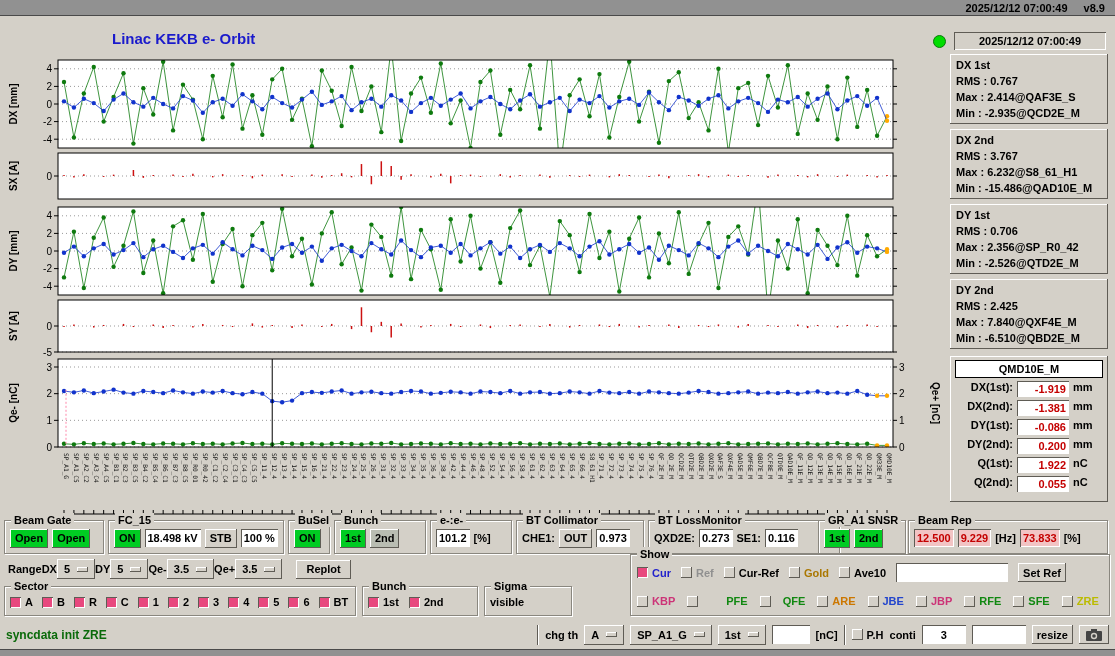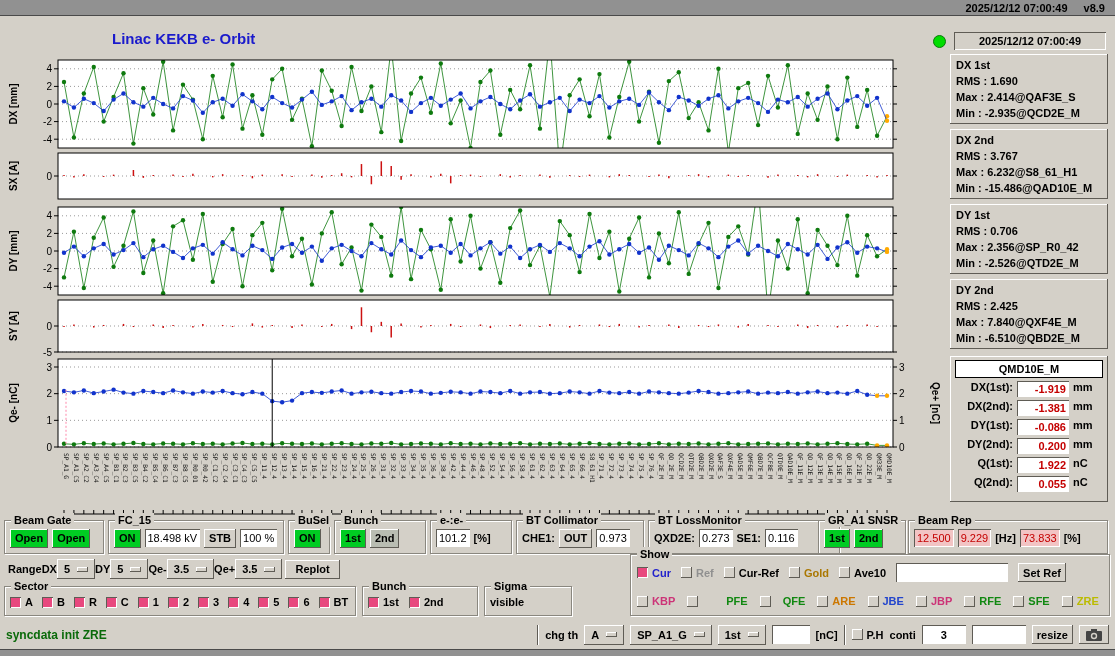--- a/index.html
+++ b/index.html
@@ -9,21 +9,21 @@
 .botbar{position:absolute;left:0;bottom:0;width:100%;height:7px;background:#919191;border-top:1px solid #4a4a4a}
 .title{position:absolute;left:112px;top:30px;font-size:15px;font-weight:bold;color:#1a1acc}
 .led{position:absolute;left:933px;top:35px;width:13px;height:13px;border-radius:50%;background:#00dd00;border:1px solid #0a7a0a}
 .tsbox{position:absolute;left:954px;top:32px;width:152px;height:18px;background:#d4d0c8;box-shadow:inset 1px 1px 0 #5f5c55,inset -1px -1px 0 #fff;display:flex;align-items:center;justify-content:center;font-weight:bold}
 #plots{position:absolute;left:4px;top:50px}
 .raised{box-shadow:inset -1px -1px 0 #5f5c55,inset 1px 1px 0 #ffffff;background:#d4d0c8}
 .sunkw{box-shadow:inset 1px 1px 0 #5f5c55,inset -1px -1px 0 #ffffff;background:#ffffff}
 .btn{display:inline-flex;align-items:center;justify-content:center;height:19px;padding:0 5px;font-weight:bold;cursor:pointer;white-space:nowrap}
 .green{background:#00cc22}
 .gray2{background:#b9bdb2}
-.val{display:inline-flex;align-items:center;justify-content:flex-end;height:18px;padding:0 3px;font-weight:normal;white-space:nowrap}
+.val{display:inline-flex;align-items:center;justify-content:flex-end;height:18px;padding:0 3px;font-weight:bold;white-space:nowrap}
 .pink{background:#f2c4c4;color:#c40000}
 .grp{position:absolute;border:1px solid #8a877f;box-shadow:inset 1px 1px 0 #fff,1px 1px 0 #fff}
 .grp>.cap{position:absolute;top:-8px;left:6px;background:#d4d0c8;padding:0 3px;font-weight:bold;line-height:14px;white-space:nowrap}
 .grp .row{display:flex;align-items:center;gap:4px;padding:2px 5px 0 5px;height:100%}
 .lbl{font-weight:bold;white-space:nowrap}
 .dd{display:inline-flex;align-items:center;gap:7px;height:20px;padding:0 7px;font-weight:bold;cursor:pointer}
 .ind{width:11px;height:5px;box-shadow:inset -1px -1px 0 #5f5c55,inset 1px 1px 0 #fff;background:#d4d0c8}
 .cb{display:inline-flex;align-items:center;gap:4px;cursor:pointer}
 .cb .box{width:11px;height:11px;background:#d4d0c8;box-shadow:inset -1px -1px 0 #5f5c55,inset 1px 1px 0 #fff}
 .cb .box.on{background:#e8487e;box-shadow:inset 1px 1px 0 #5f5c55,inset -1px -1px 0 #fff}
@@ -1022,21 +1022,21 @@
       <line x1="853.2530120481928" y1="460" x2="853.2530120481928" y2="464" stroke="#000"></line>
       <line x1="863.1686746987951" y1="460" x2="863.1686746987951" y2="464" stroke="#000"></line>
       <line x1="873.0843373493976" y1="460" x2="873.0843373493976" y2="464" stroke="#000"></line>
       <line x1="883" y1="460" x2="883" y2="464" stroke="#000"></line>
     </svg>
 
   <div class="statcol">
 
       <div class="spanel">
         <div>DX 1st</div>
-        <div>RMS : 1.690</div>
+        <div>RMS : 0.767</div>
         <div>Max : 2.414@QAF3E_S</div>
         <div>Min : -2.935@QCD2E_M</div>
       </div>
 
       <div class="spanel">
         <div>DX 2nd</div>
         <div>RMS : 3.767</div>
         <div>Max : 6.232@S8_61_H1</div>
         <div>Min : -15.486@QAD10E_M</div>
       </div>
@@ -1192,21 +1192,21 @@
     <span class="lbl">Qe-</span>
     <span class="dd raised">
       <span>3.5</span>
       <span class="ind"></span>
     </span>
     <span class="lbl">Qe+</span>
     <span class="dd raised">
       <span>3.5</span>
       <span class="ind"></span>
     </span>
-    <span class="btn raised" style="margin-left:3px;padding:0 10px">Replot</span>
+    <span class="btn raised" style="margin-left:14px;padding:0 10px">Replot</span>
   </div>
 
   <div class="grp showgrp" style="left:630px;top:554px;width:480px;height:62px">
     <span class="cap">Show</span>
     <div class="inner">
       <div class="srow">
         <span style="display:flex;gap:10px;align-items:center">
 
             <span class="cb">
               <span class="box on"></span>

